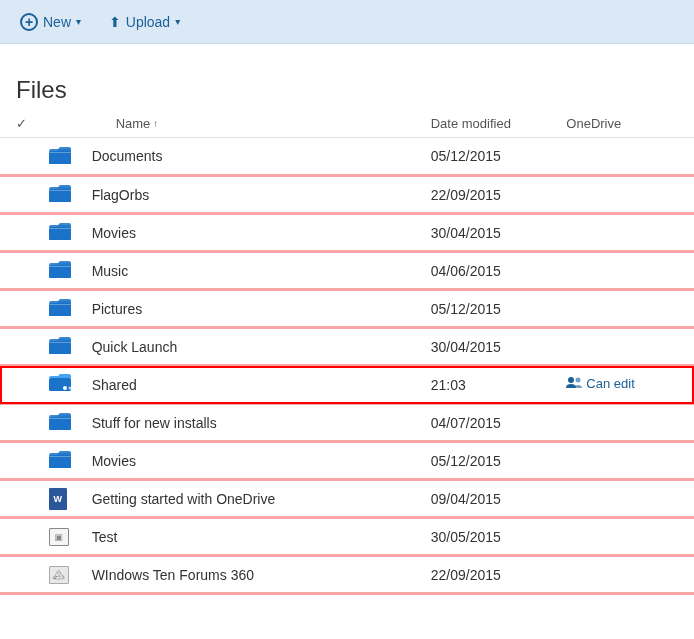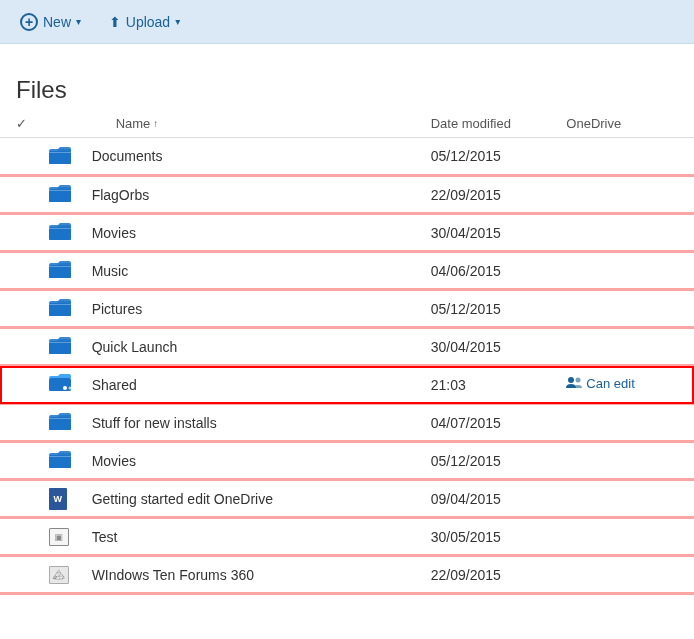--- a/index.html
+++ b/index.html
@@ -347,21 +347,21 @@
     <rect x="0" y="6" width="22" height="1" fill="rgba(255,255,255,0.3)"></rect>
     <path d="M0 5 Q0 3 2 3 L9 3 L11 1 L20 1 Q22 1 22 3 L22 5 Z" fill="#1a73c8" opacity="0.85"></path>
   </svg></div></td>
         <td class="col-name">Movies</td>
         <td class="col-date">05/12/2015</td>
         <td class="col-sharing"></td>
       </tr>
       <tr>
         <td class="col-check"></td>
         <td class="col-icon"><div class="word-icon">W</div></td>
-        <td class="col-name">Getting started edit OneDrive</td>
+        <td class="col-name">Getting started with OneDrive</td>
         <td class="col-date">09/04/2015</td>
         <td class="col-sharing"></td>
       </tr>
       <tr>
         <td class="col-check"></td>
         <td class="col-icon"><div class="image-icon">▣</div></td>
         <td class="col-name">Test</td>
         <td class="col-date">30/05/2015</td>
         <td class="col-sharing"></td>
       </tr>

